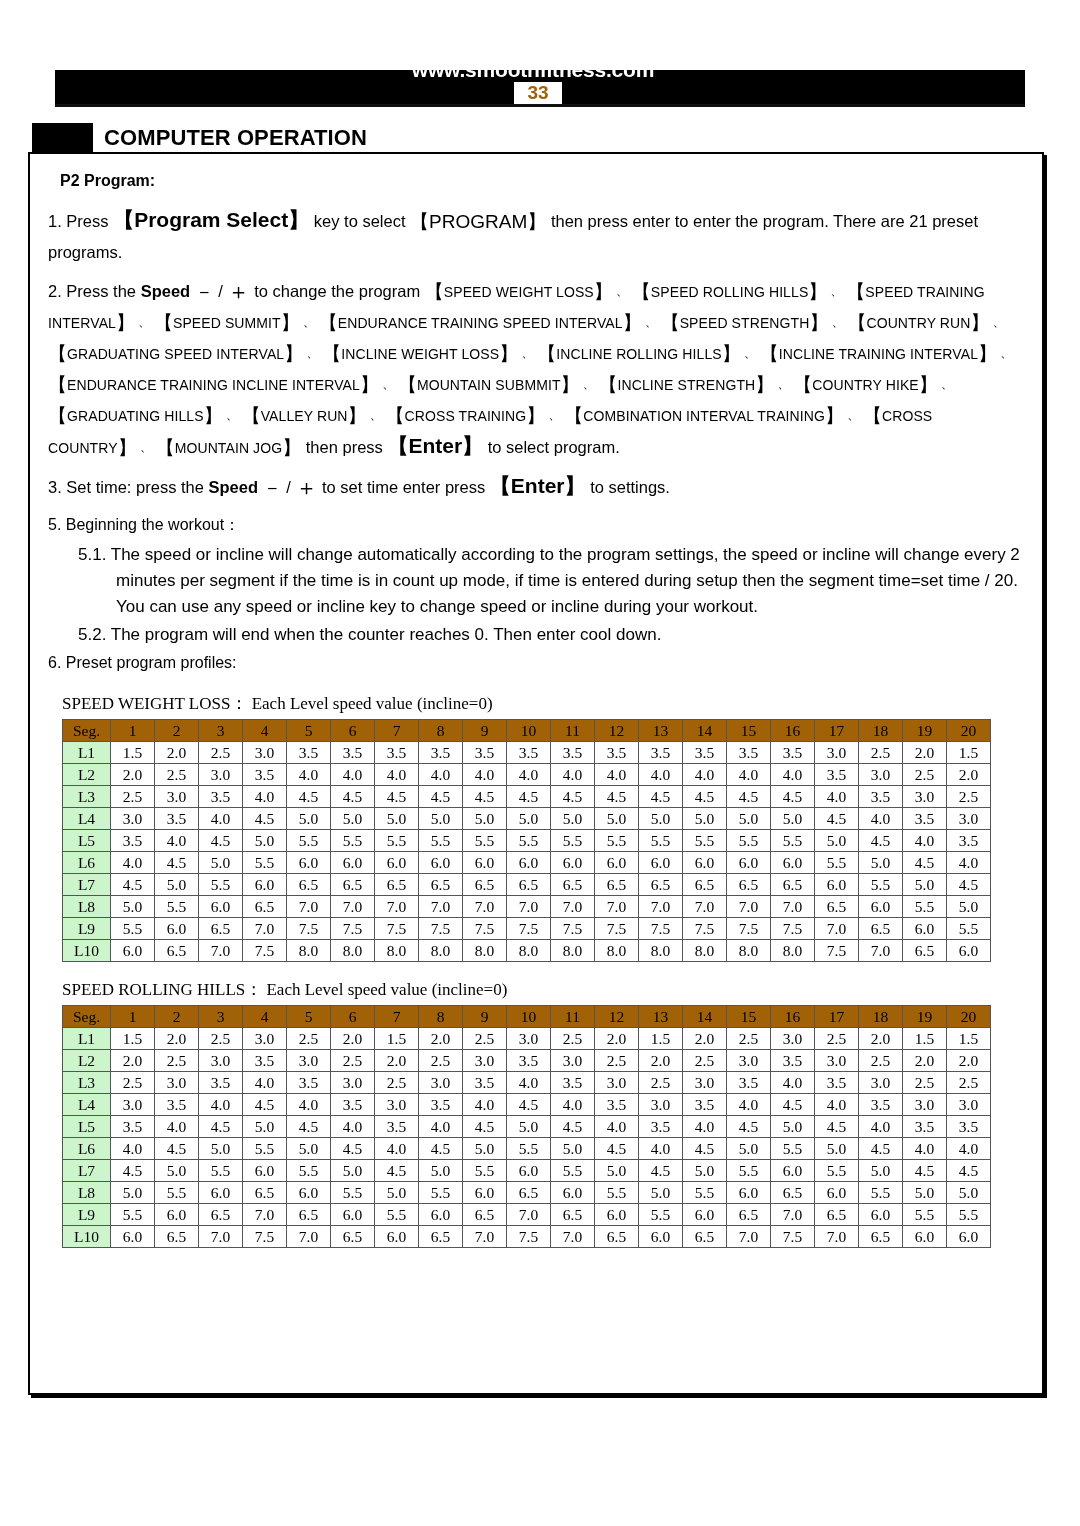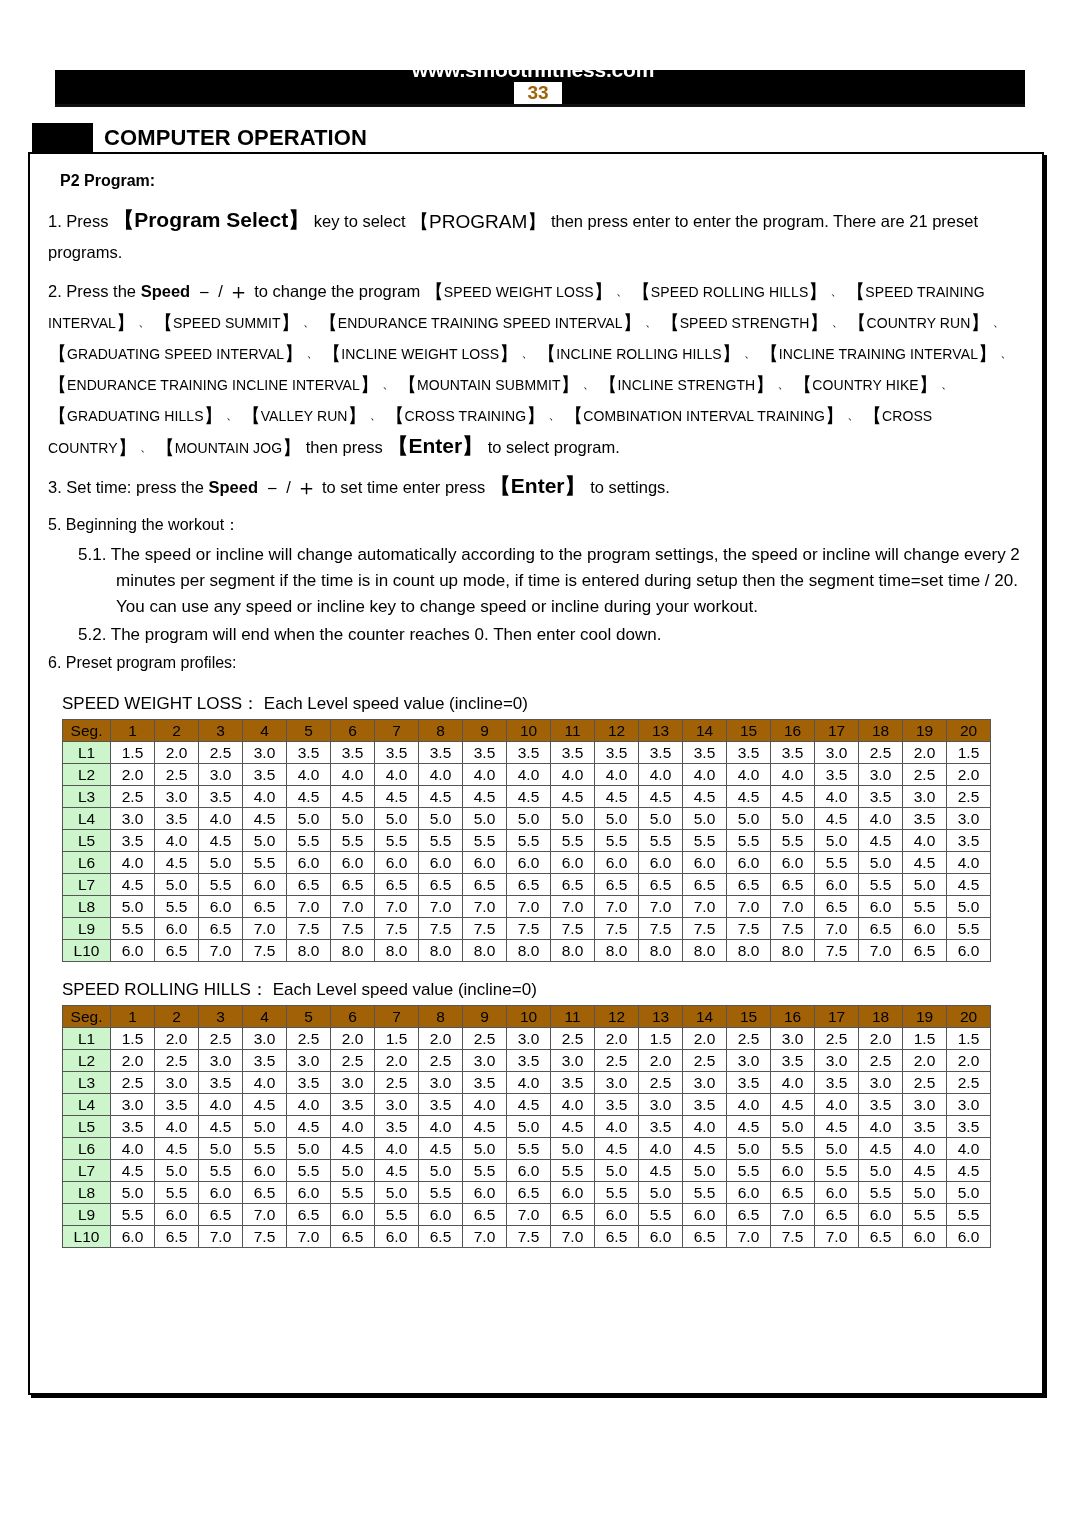--- a/index.html
+++ b/index.html
@@ -177,21 +177,21 @@
   table.grid td.hd {
     background: #a16207;
     font-weight: normal;
   }
   table.grid td.rowhd {
     background: #ccf5cc;
   }
   table.grid col.seg { width: 48px; }
   table.grid col.dat { width: 44px; }
 
-  .tbl-wrap { margin-bottom: 4px; }
+  .tbl-wrap { margin-bottom: 4px; font-family: Liberation Serif, serif; }
 </style>
 </head>
 <body>
 
 <div id="header-bar">
   <span id="site-url">www.smoothfitness.com</span>
   <span id="page-number-box">33</span>
 </div>
 
 <div id="section-title-row">

